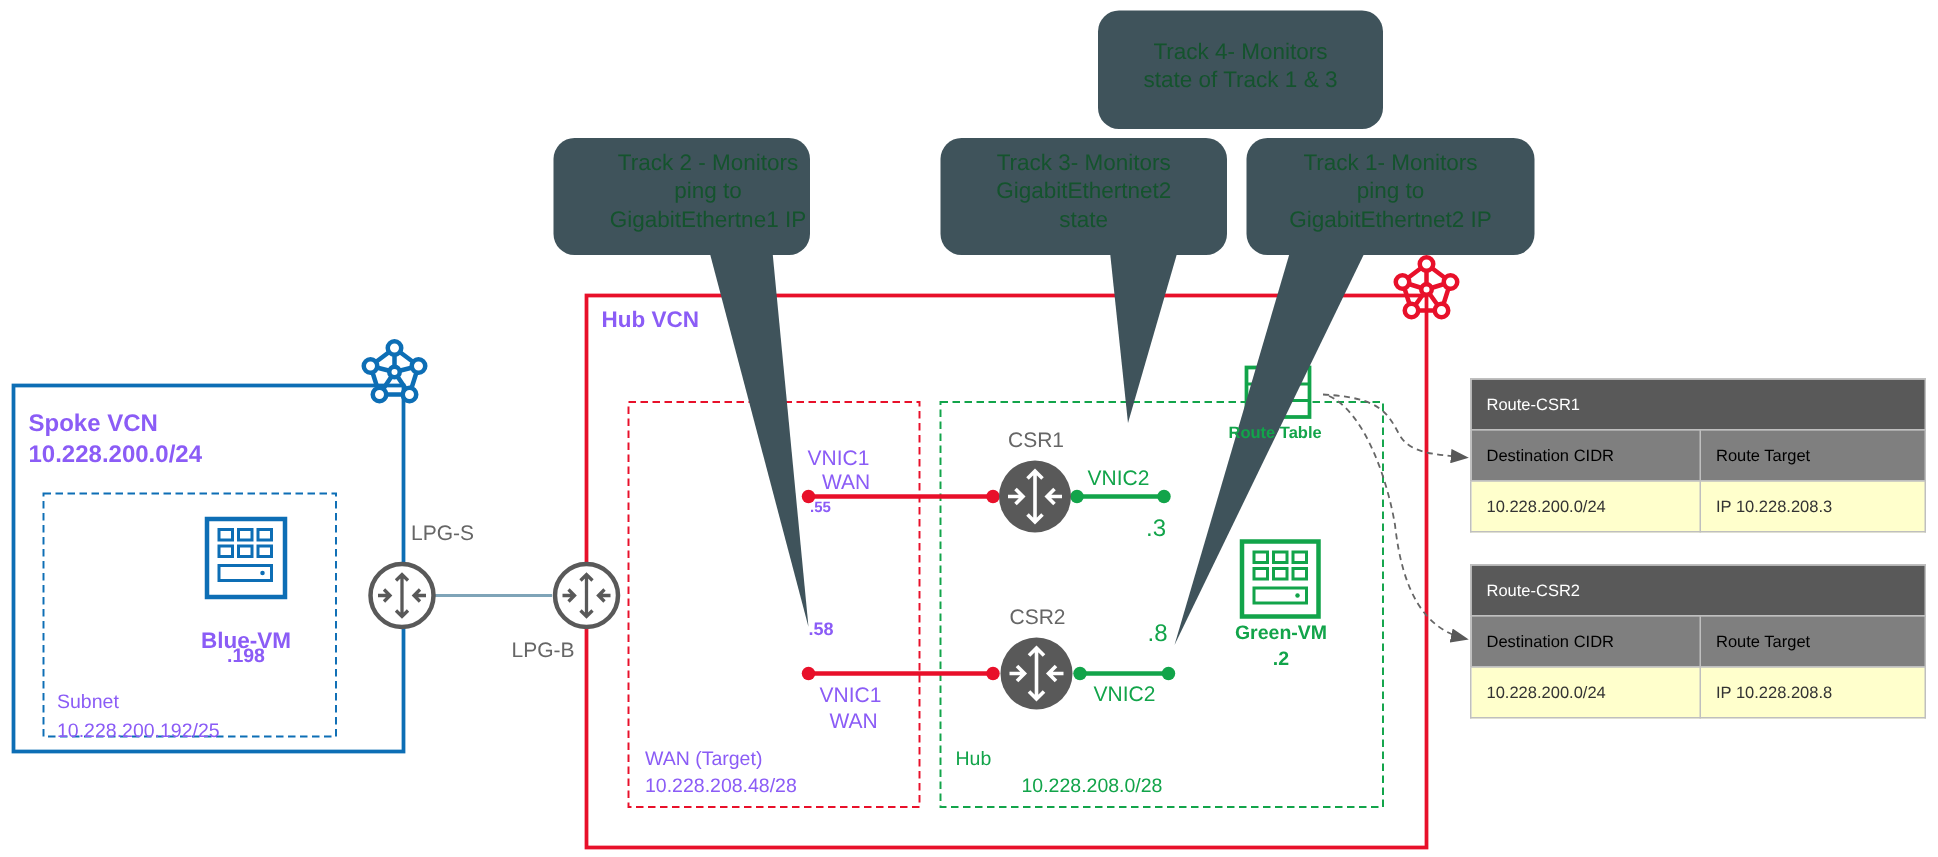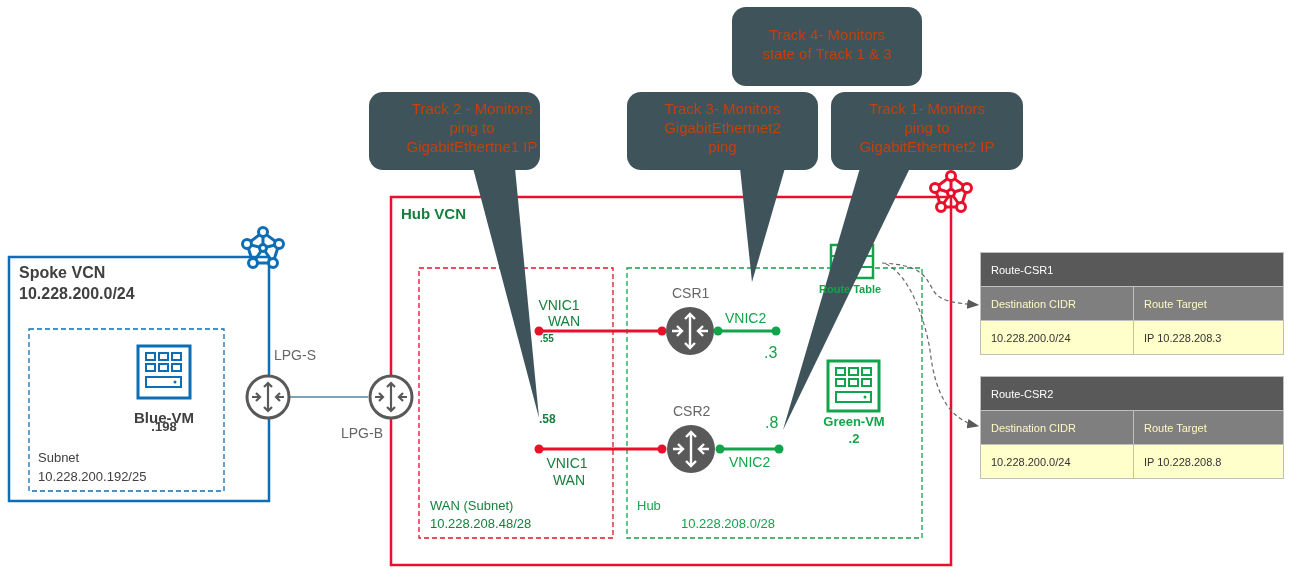--- a/index.html
+++ b/index.html
@@ -1,29 +1,29 @@
 <!DOCTYPE html>
 <html><head>
 <meta charset="utf-8">
 <style>
   html, body { margin: 0; padding: 0; background: #ffffff; }
   body { width: 1292px; height: 571px; position: relative; overflow: hidden; font-family: "Liberation Sans", "DejaVu Sans", sans-serif; }
   svg.diagram { position: absolute; left: 0; top: 0; }
   .lbl { position: absolute; white-space: nowrap; line-height: 1.2; }
-  .blue { color: #404040; }
-  .red { color: #15803d; }
+  .blue { color: #8b5cf6; margin-top: 10px; }
+  .red { color: #8b5cf6; }
   .green { color: #12a44a; }
   .grey { color: #666666; }
   .bold { font-weight: bold; }
   .center { text-align: center; }
-  .callout-text { position: absolute; color: #c2410c; font-size: 15px; text-align: center; line-height: 1.25; }
+  .callout-text { position: absolute; color: #14532d; font-size: 15px; text-align: center; line-height: 1.25; }
   table.rt { position: absolute; border-collapse: collapse; font-size: 11px; }
   table.rt td { border: 1px solid #bfbfbf; padding: 0 10px; height: 33px; }
   table.rt .h1 { background: #595959; color: #ffffff; }
-  table.rt .h2 { background: #7f7f7f; color: #fef9c3; }
+  table.rt .h2 { background: #7f7f7f; color: #000000; }
   table.rt .d { background: #ffffcc; color: #333333; }
 </style>
 </head>
 <body>
 
 <svg class="diagram" width="1292" height="571" viewBox="0 0 1292 571">
   <defs>
     <marker id="arrowHead" markerWidth="10" markerHeight="8" refX="9" refY="4" orient="auto">
       <path d="M0,0 L10,4 L0,8 z" fill="#595959"></path>
     </marker>
@@ -142,21 +142,21 @@
 </svg>
 
 <div class="callout-text" style="left:369px; top:100px; width:206px;">
   <div>Track 2 - Monitors</div>
   <div>ping to</div>
   <div>GigabitEthertne1 IP</div>
 </div>
 <div class="callout-text" style="left:627px; top:100px; width:191px;">
   <div>Track 3- Monitors</div>
   <div>GigabitEthertnet2</div>
-  <div>ping</div>
+  <div>state</div>
 </div>
 <div class="callout-text" style="left:732px; top:26px; width:190px;">
   <div>Track 4- Monitors</div>
   <div>state of Track 1 &amp; 3</div>
 </div>
 <div class="callout-text" style="left:831px; top:100px; width:192px;">
   <div>Track 1- Monitors</div>
   <div>ping to</div>
   <div>GigabitEthertnet2 IP</div>
 </div>
@@ -167,21 +167,21 @@
 <div class="lbl blue bold center" style="left:124px; top:419px; width:80px; font-size:13px;">.198</div>
 <div class="lbl blue" style="left:38px; top:450px; font-size:13px;">Subnet</div>
 <div class="lbl blue" style="left:38px; top:469px; font-size:13px;">10.228.200.192/25</div>
 
 <div class="lbl grey" style="left:274px; top:347px; font-size:14px;">LPG-S</div>
 <div class="lbl grey" style="left:341px; top:425px; font-size:14px;">LPG-B</div>
 
 <div class="lbl red bold" style="left:401px; top:205px; font-size:15px;">Hub VCN</div>
 <div class="lbl red bold" style="left:401px; top:227px; font-size:15px; z-index:-1;">10.228.208.0/24</div>
 
-<div class="lbl red" style="left:430px; top:498px; font-size:13px;">WAN (Subnet)</div>
+<div class="lbl red" style="left:430px; top:498px; font-size:13px;">WAN (Target)</div>
 <div class="lbl red" style="left:430px; top:516px; font-size:13px;">10.228.208.48/28</div>
 <div class="lbl green" style="left:637px; top:498px; font-size:13px;">Hub</div>
 <div class="lbl green" style="left:637px; top:516px; font-size:13px;margin-left:44px;">10.228.208.0/28</div>
 
 <div class="lbl green bold" style="left:819px; top:283px; font-size:11px;">Route Table</div>
 
 <div class="lbl grey" style="left:672px; top:285px; font-size:14px;">CSR1</div>
 <div class="lbl red center" style="left:533px; top:297px; width:52px; font-size:14px;">VNIC1</div>
 <div class="lbl red center" style="left:538px; top:313px; width:52px; font-size:14px;">WAN</div>
 <div class="lbl red bold" style="left:540px; top:333px; font-size:10px;">.55</div>

